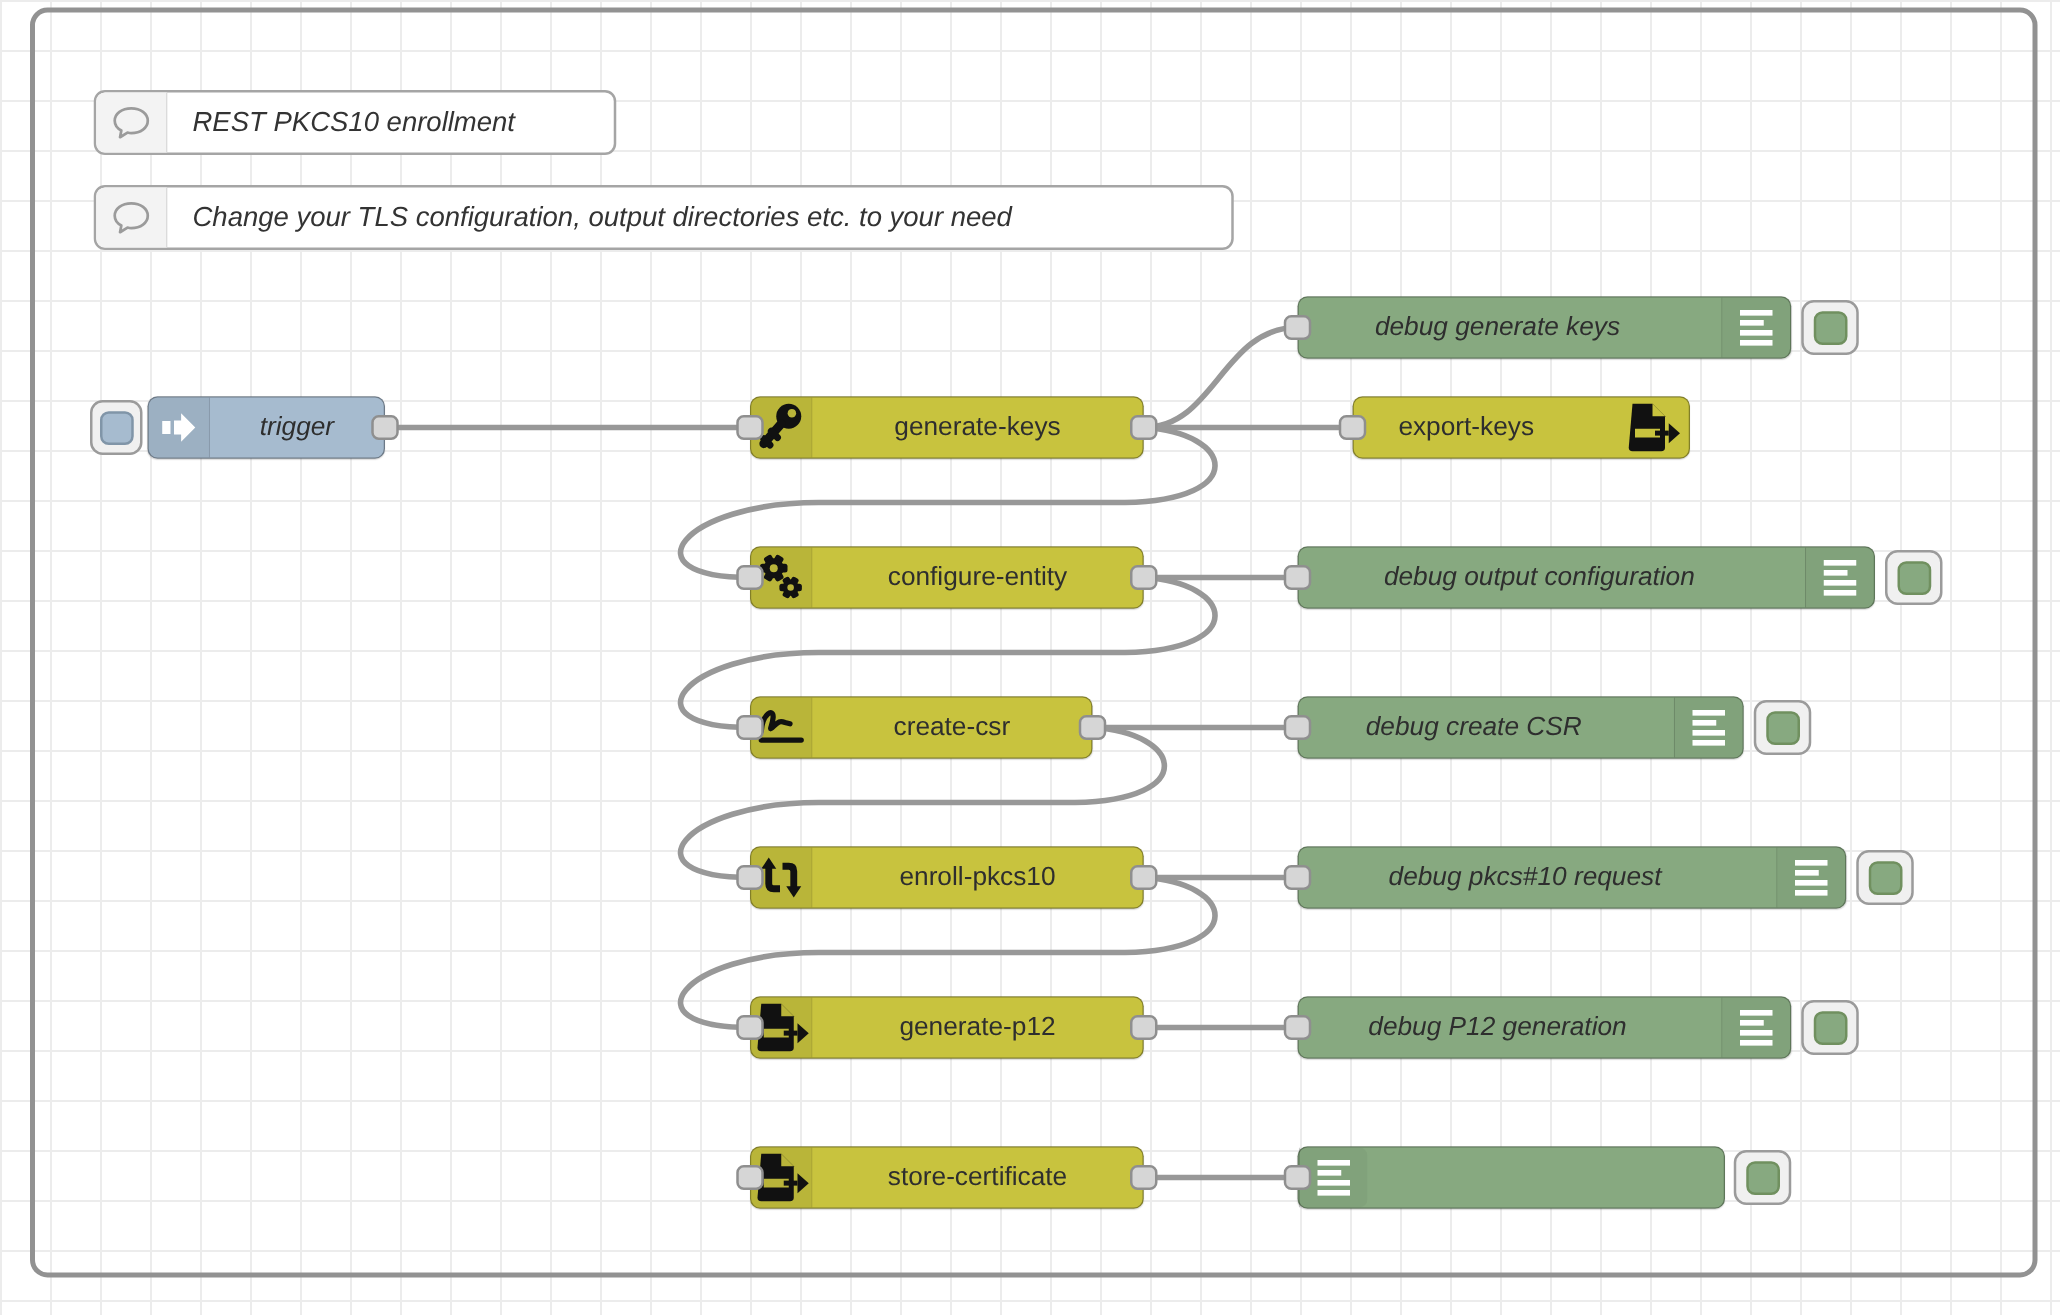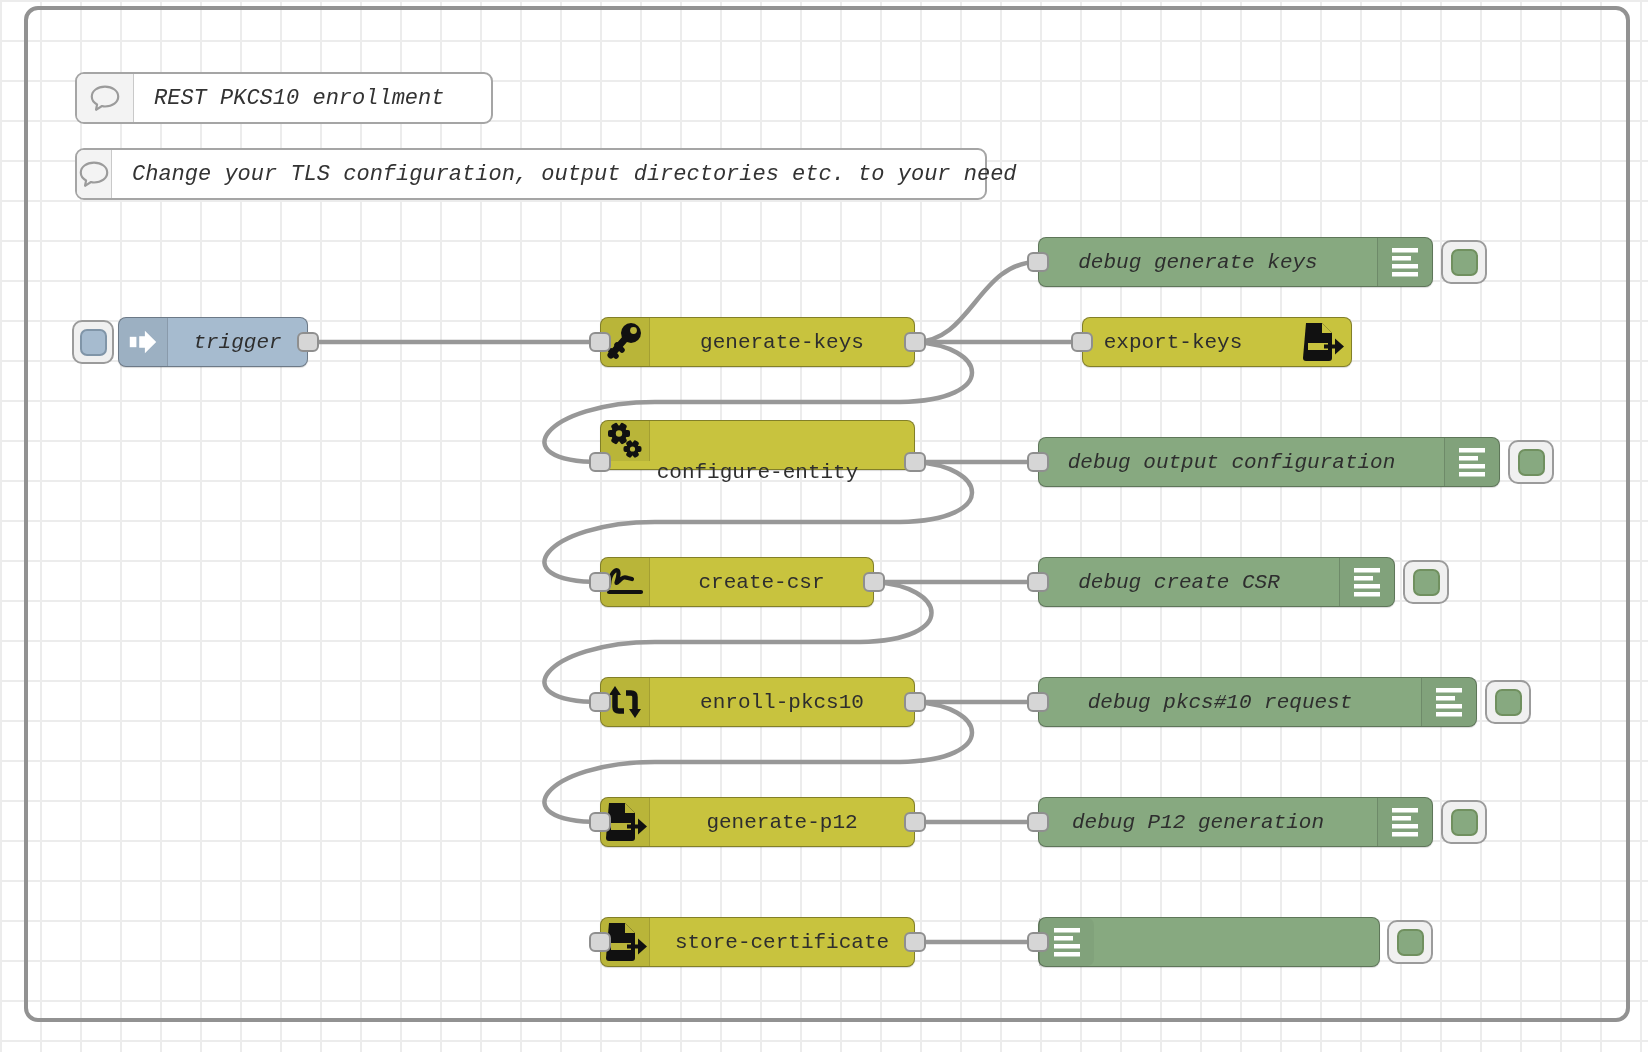--- a/index.html
+++ b/index.html
@@ -1,18 +1,18 @@
 <!DOCTYPE html>
 <html><head>
 <meta charset="utf-8">
 <style>
   html,body{margin:0;padding:0;background:#fff;}
   .canvas{
     position:relative;width:1648px;height:1052px;overflow:hidden;
-    font-family:Liberation Mono, monospace;
+    font-family:Liberation Sans, sans-serif;
     background-color:#fff;
     background-image:
       linear-gradient(to right,#ececec 2px,transparent 2px),
       linear-gradient(to bottom,#ececec 2px,transparent 2px);
     background-size:40px 40px;
   }
   .frame{
     position:absolute;left:24px;top:6px;width:1598px;height:1008px;
     border:4px solid #929292;border-radius:14px;pointer-events:none;
   }
@@ -150,21 +150,21 @@
       <svg width="46" height="44" viewBox="0 0 46 44" style="overflow:visible">
         <path d="M7 3 h16 l10 10 v25 a3 3 0 0 1 -3 3 h-23 a3 3 0 0 1 -3 -3 z" fill="#111"></path>
         <path d="M23 3 l10 10 h-10 z" fill="#c8c33e"></path>
         <rect x="9" y="23" width="20" height="7" fill="#c8c33e"></rect>
         <rect x="25" y="24.5" width="11" height="4" fill="#111"></rect>
         <path d="M36 18.5 l9 8 -9 8 z" fill="#111"></path>
       </svg>
     </div>
   </div>
 
-  <div class="node fn" style="left:600px;top:420px;width:315px;flex-direction:column;">
+  <div class="node fn" style="left:600px;top:437px;width:315px;">
     <div class="iconbox">
       <svg width="40" height="40" viewBox="0 0 40 40">
         <g fill="#111">
           <rect x="3" y="9" width="22" height="7" rx="2" transform="rotate(0 14 12.5)"></rect>
           <rect x="3" y="9" width="22" height="7" rx="2" transform="rotate(60 14 12.5)"></rect>
           <rect x="3" y="9" width="22" height="7" rx="2" transform="rotate(120 14 12.5)"></rect>
           <circle cx="14" cy="12.5" r="8"></circle>
         </g>
         <circle cx="14" cy="12.5" r="3.2" fill="#b9b43a"></circle>
         <g fill="#111">

